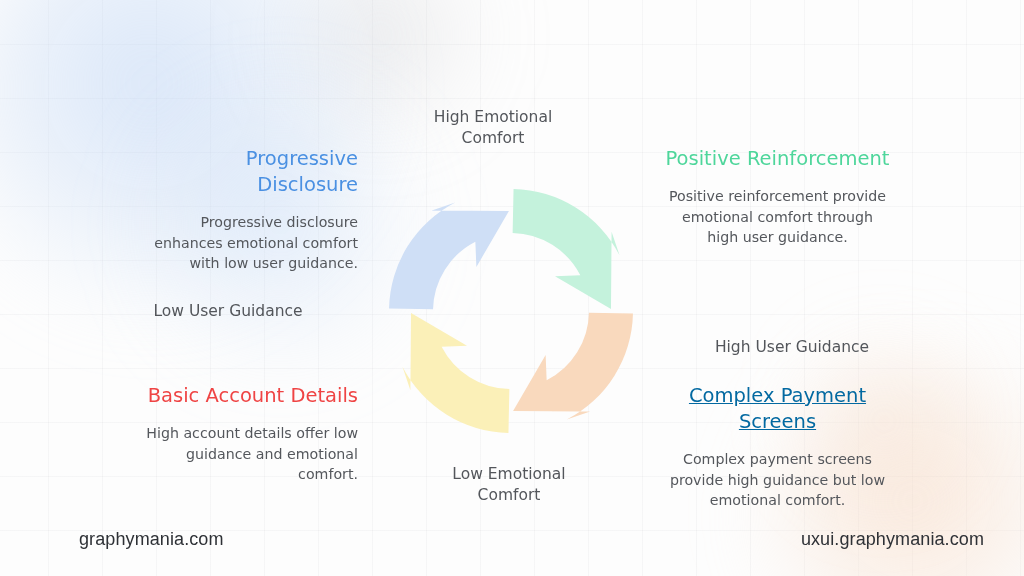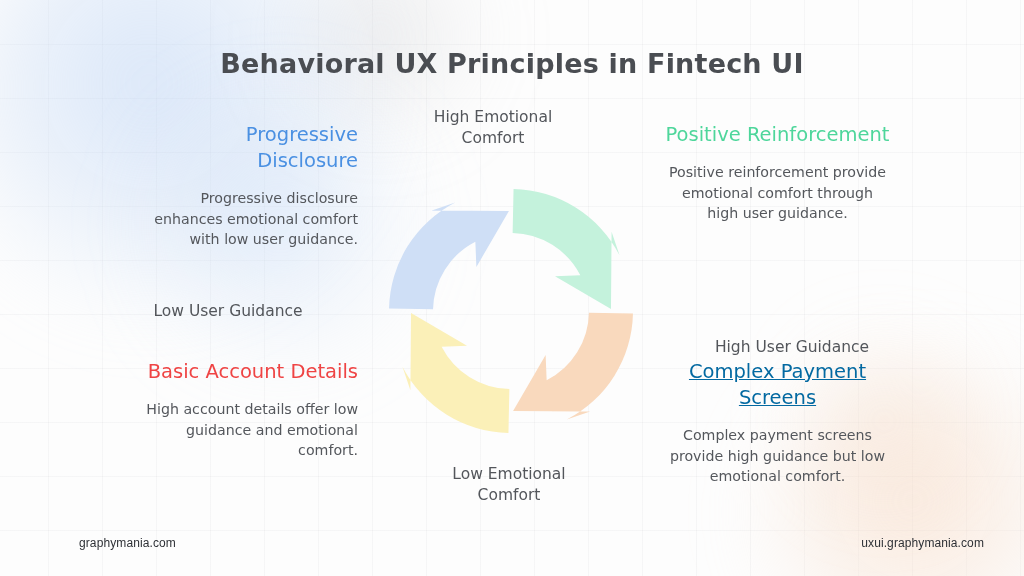--- a/index.html
+++ b/index.html
@@ -88,20 +88,21 @@
   }
   #axis-top    { top: 107px;  left: 393px; width: 200px; }
   #axis-bottom { top: 464px;  left: 409px; width: 200px; }
   #axis-left   { top: 301px;  left: 128px; width: 200px; }
   #axis-right  { top: 301px;  left: 692px; width: 200px; margin-top: 36px; }
 
   
   .quad {
     position: absolute;
     width: 215px;
+    margin-top: 24px;
   }
   .quad-heading {
     font-family: "DejaVu Sans", sans-serif;
     font-size: 19.5px;
     line-height: 26px;
     font-weight: normal;
     margin: 0 0 14px 0;
   }
   .quad-body {
     font-family: "DejaVu Sans", sans-serif;
@@ -125,40 +126,39 @@
     top: 182px;
     width: 258px;
     height: 258px;
   }
 
   
   .footer-text {
     position: absolute;
     bottom: 26px;
     font-family: "Liberation Sans", sans-serif;
-    font-size: 12px;
+    font-size: 18px;
     color: #2e3136;
     letter-spacing: 0.1px;
   }
   #footer-left  { left: 79px; }
   #footer-right { right: 40px; }
 </style>
 </head>
 <body>
 
 <div id="slide">
 
   <div class="bg-grid"></div>
   <div class="bg-blob bg-blob-grey"></div>
   <div class="bg-blob bg-blob-blue"></div>
   <div class="bg-blob bg-blob-blue2"></div>
   <div class="bg-blob bg-blob-peach"></div>
   <div class="bg-blob bg-blob-peach2"></div>
 
-  <div class="title">Behavioral UX Principles in Fintech UI</div>
 
   <div class="axis-label" id="axis-top">High Emotional<br>Comfort</div>
   <div class="axis-label" id="axis-bottom">Low Emotional<br>Comfort</div>
   <div class="axis-label" id="axis-left">Low User Guidance</div>
   <div class="axis-label" id="axis-right">High User Guidance</div>
 
   <div class="quad align-right" id="quad-tl">
     <p class="quad-heading" style="color: rgb(74, 144, 226);">Progressive Disclosure</p>
     <p class="quad-body">Progressive disclosure enhances emotional comfort with low user guidance.</p>
   </div>

